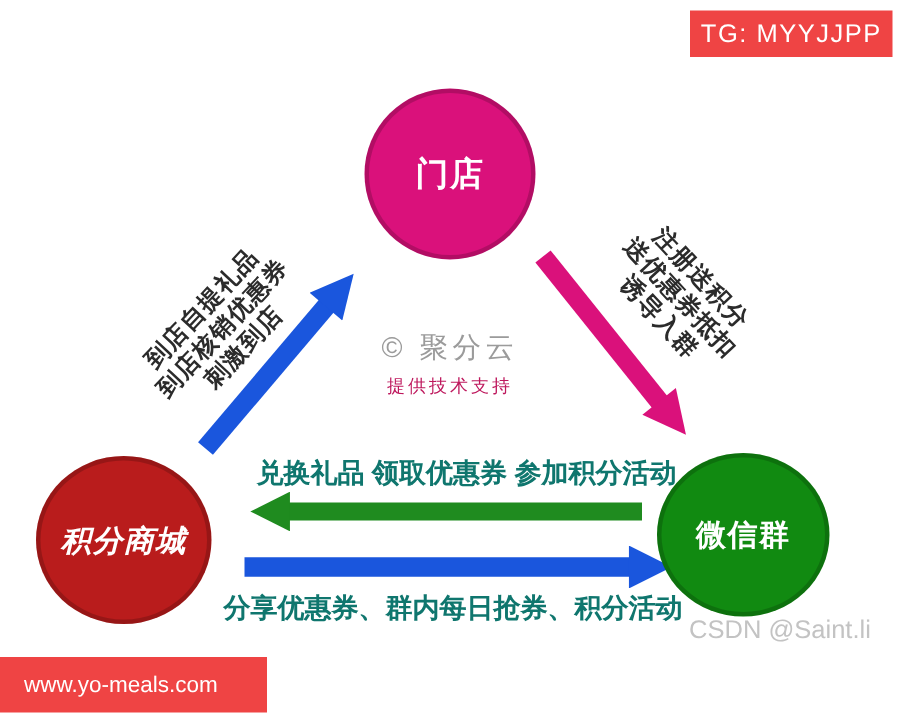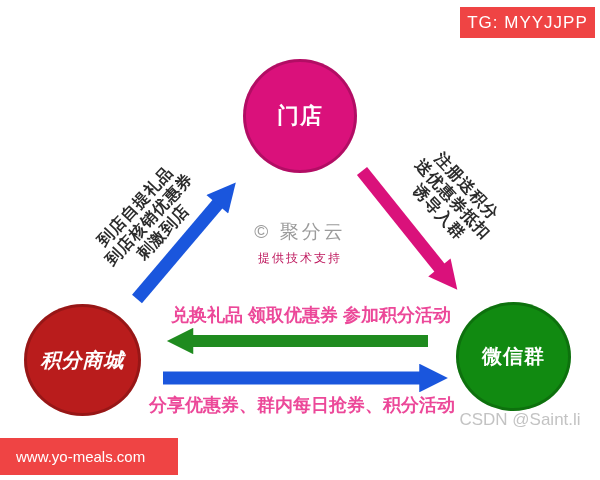--- a/index.html
+++ b/index.html
@@ -10,25 +10,25 @@
   .arrows{position:absolute;left:0;top:0;}
   .circle{
     position:absolute;border-radius:50%;display:flex;align-items:center;justify-content:center;
     box-shadow:inset 0 0 0 3px rgba(0,0,0,0.18);
   }
   .circle span{color:#ffffff;font-weight:bold;letter-spacing:1px;}
   .c-store{left:243px;top:59px;width:114px;height:114px;}
   .c-store span{font-size:22px;}
   .c-mall{left:24px;top:304px;width:117px;height:112px;}
   .c-mall span{font-size:20px;}
-  .c-group{left:456px;top:302px;width:115px;height:109px;justify-content:center;}
+  .c-group{left:438px;top:302px;width:115px;height:109px;justify-content:center;}
   .c-group span{font-size:20px;}
   .hlabel{
     position:absolute;transform:translate(-50%,-50%);
-    font-size:18px;font-weight:bold;color:#ec4899;white-space:nowrap;
+    font-size:18px;font-weight:bold;color:#0f766e;white-space:nowrap;
   }
   .dlabel{
     position:absolute;transform:translate(-50%,-50%) rotate(var(--rot));
     font-size:16px;font-weight:bold;color:#2b2b2b;text-align:center;
     line-height:19px;white-space:nowrap;letter-spacing:1px;
   }
   .badge{
     position:absolute;background:#ef4444;color:#fff;display:flex;align-items:center;
   }
   .badge-tg{left:460px;top:7px;width:135px;height:31px;justify-content:center;font-size:17px;letter-spacing:1px;}

